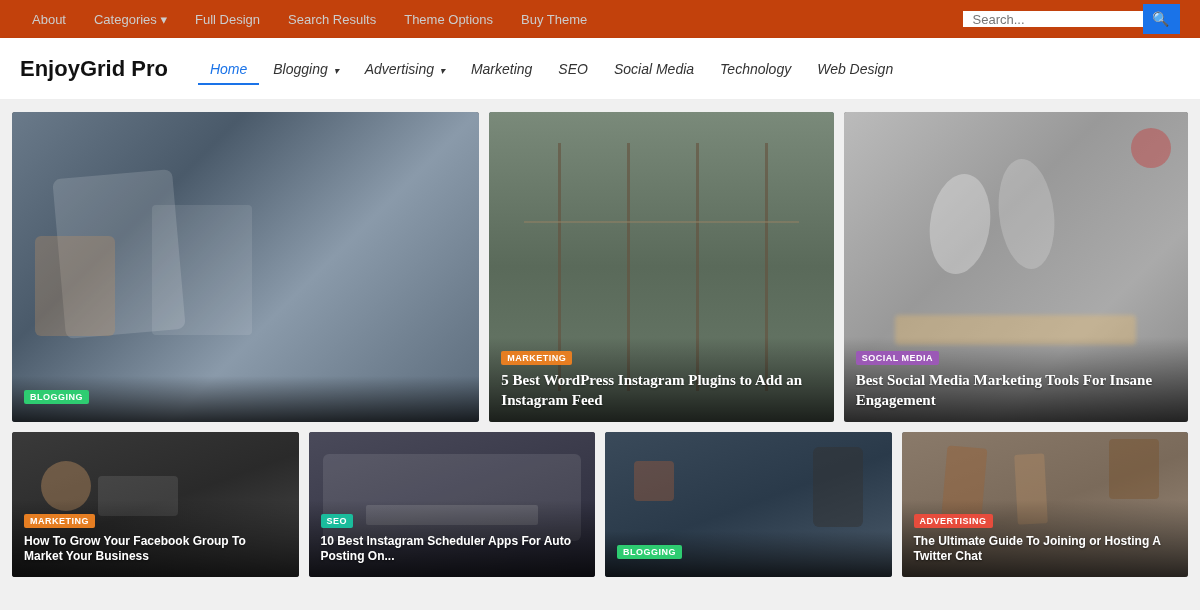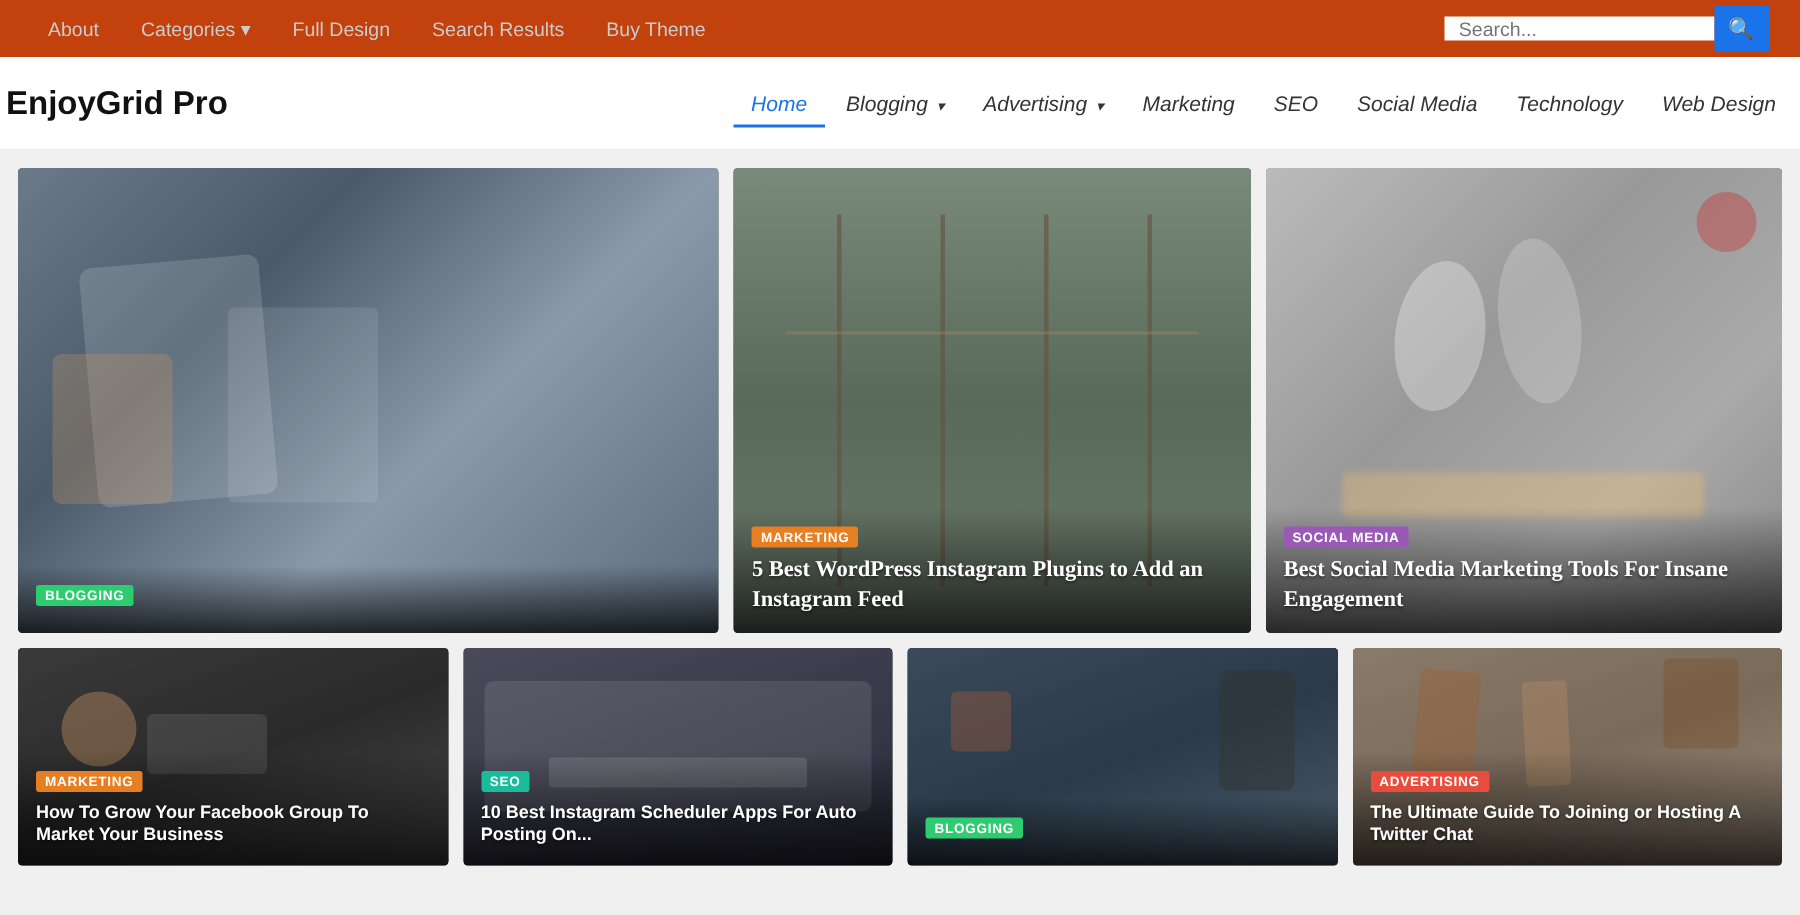--- a/index.html
+++ b/index.html
@@ -47,25 +47,24 @@
       height: 30px;
       cursor: pointer;
       font-size: 14px;
     }
 
     
     .main-nav {
       background: #fff;
       display: flex;
       align-items: center;
-      padding: 0 4px;
+      padding: 0 20px;
       height: 62px;
       border-bottom: 1px solid #eee;
       box-shadow: 0 1px 3px rgba(0,0,0,0.1);
-      justify-content: space-between;
     }
     .site-logo {
       font-size: 22px;
       font-weight: bold;
       color: #111;
       margin-right: 30px;
       white-space: nowrap;
     }
     .main-nav-links {
       display: flex;
@@ -193,20 +192,21 @@
 
 <nav class="top-nav">
   <div class="top-nav-links">
     <a href="#">About</a>
     <a href="#">
       <span>Categories</span>
       <span> ▾</span>
     </a>
     <a href="#">Full Design</a>
     <a href="#">Search Results</a>
+    <a href="#">Theme Options</a>
     <a href="#">Buy Theme</a>
   </div>
   <div class="top-nav-search">
     <input type="text" placeholder="Search..." style="">
     <button>🔍</button>
   </div>
 </nav>
 
 <nav class="main-nav">
   <div class="site-logo">EnjoyGrid Pro</div>

